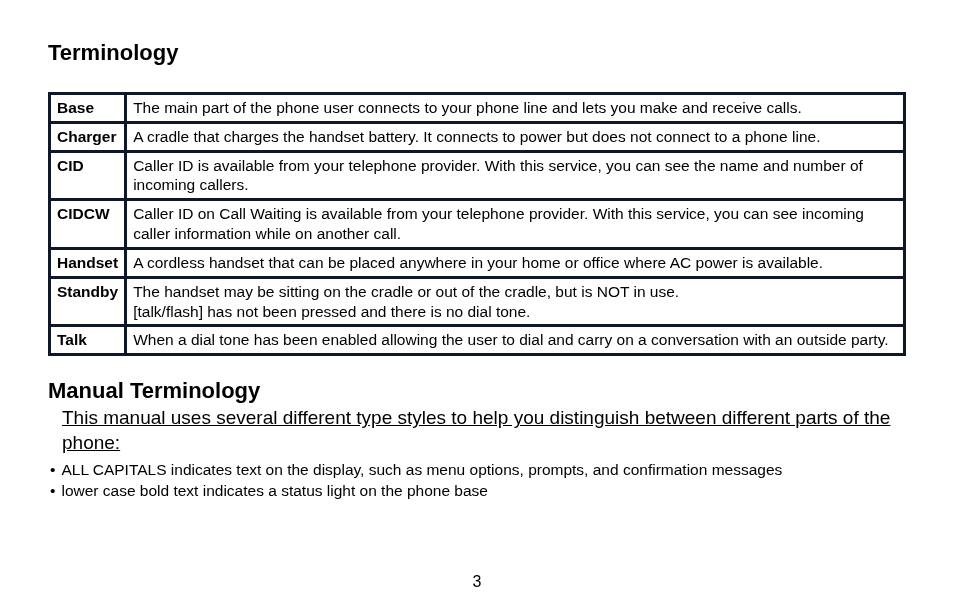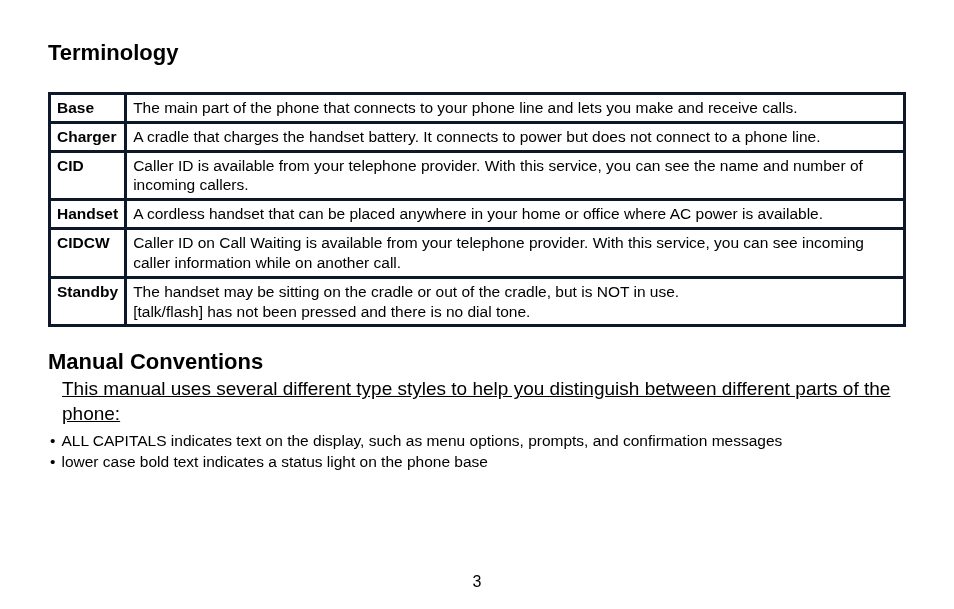--- a/index.html
+++ b/index.html
@@ -75,46 +75,50 @@
 <body>
 
 <div class="page">
 
   <h2>Terminology</h2>
 
   <table class="term">
     <tbody>
       <tr>
         <td class="key">Base</td>
-        <td>The main part of the phone that connects to your phone line and lets you make and receive calls.</td>
+        <td>The main part of the phone user connects to your phone line and lets you make and receive calls.</td>
       </tr>
       <tr>
         <td class="key">Charger</td>
         <td>A cradle that charges the handset battery. It connects to power but does not connect to a phone line.</td>
       </tr>
       <tr>
         <td class="key">CID</td>
         <td>Caller ID is available from your telephone provider. With this service, you can see the name and number of incoming callers.</td>
       </tr>
       <tr>
+        <td class="key">CIDCW</td>
+        <td>Caller ID on Call Waiting is available from your telephone provider. With this service, you can see incoming caller information while on another call.</td>
+      </tr>
+      <tr>
         <td class="key">Handset</td>
         <td>A cordless handset that can be placed anywhere in your home or office where AC power is available.</td>
-      </tr>
-      <tr>
-        <td class="key">CIDCW</td>
-        <td>Caller ID on Call Waiting is available from your telephone provider. With this service, you can see incoming caller information while on another call.</td>
       </tr>
       <tr>
         <td class="key">Standby</td>
         <td>The handset may be sitting on the cradle or out of the cradle, but is NOT in use.<br><span class="b">[talk/flash]</span> has not been pressed and there is no dial tone.</td>
       </tr>
+      <tr>
+        <td class="key">Talk</td>
+        <td>When a dial tone has been enabled allowing the user to dial and carry on a conversation with an outside party.</td>
+      </tr>
     </tbody>
   </table>
 
-  <div class="conv-heading">Manual Conventions</div>
+  <div class="conv-heading">Manual Terminology</div>
   <p class="conv-intro">This manual uses several different type styles to help you distinguish between different parts of the phone:</p>
   <ul class="conv">
     <li>ALL CAPITALS indicates text on the display, such as menu options, prompts, and confirmation messages</li>
     <li><span class="b">lower case bold</span> text indicates a status light on the phone base</li>
   </ul>
 
   <div class="page-number">3</div>
 </div>
 
 </body></html>

